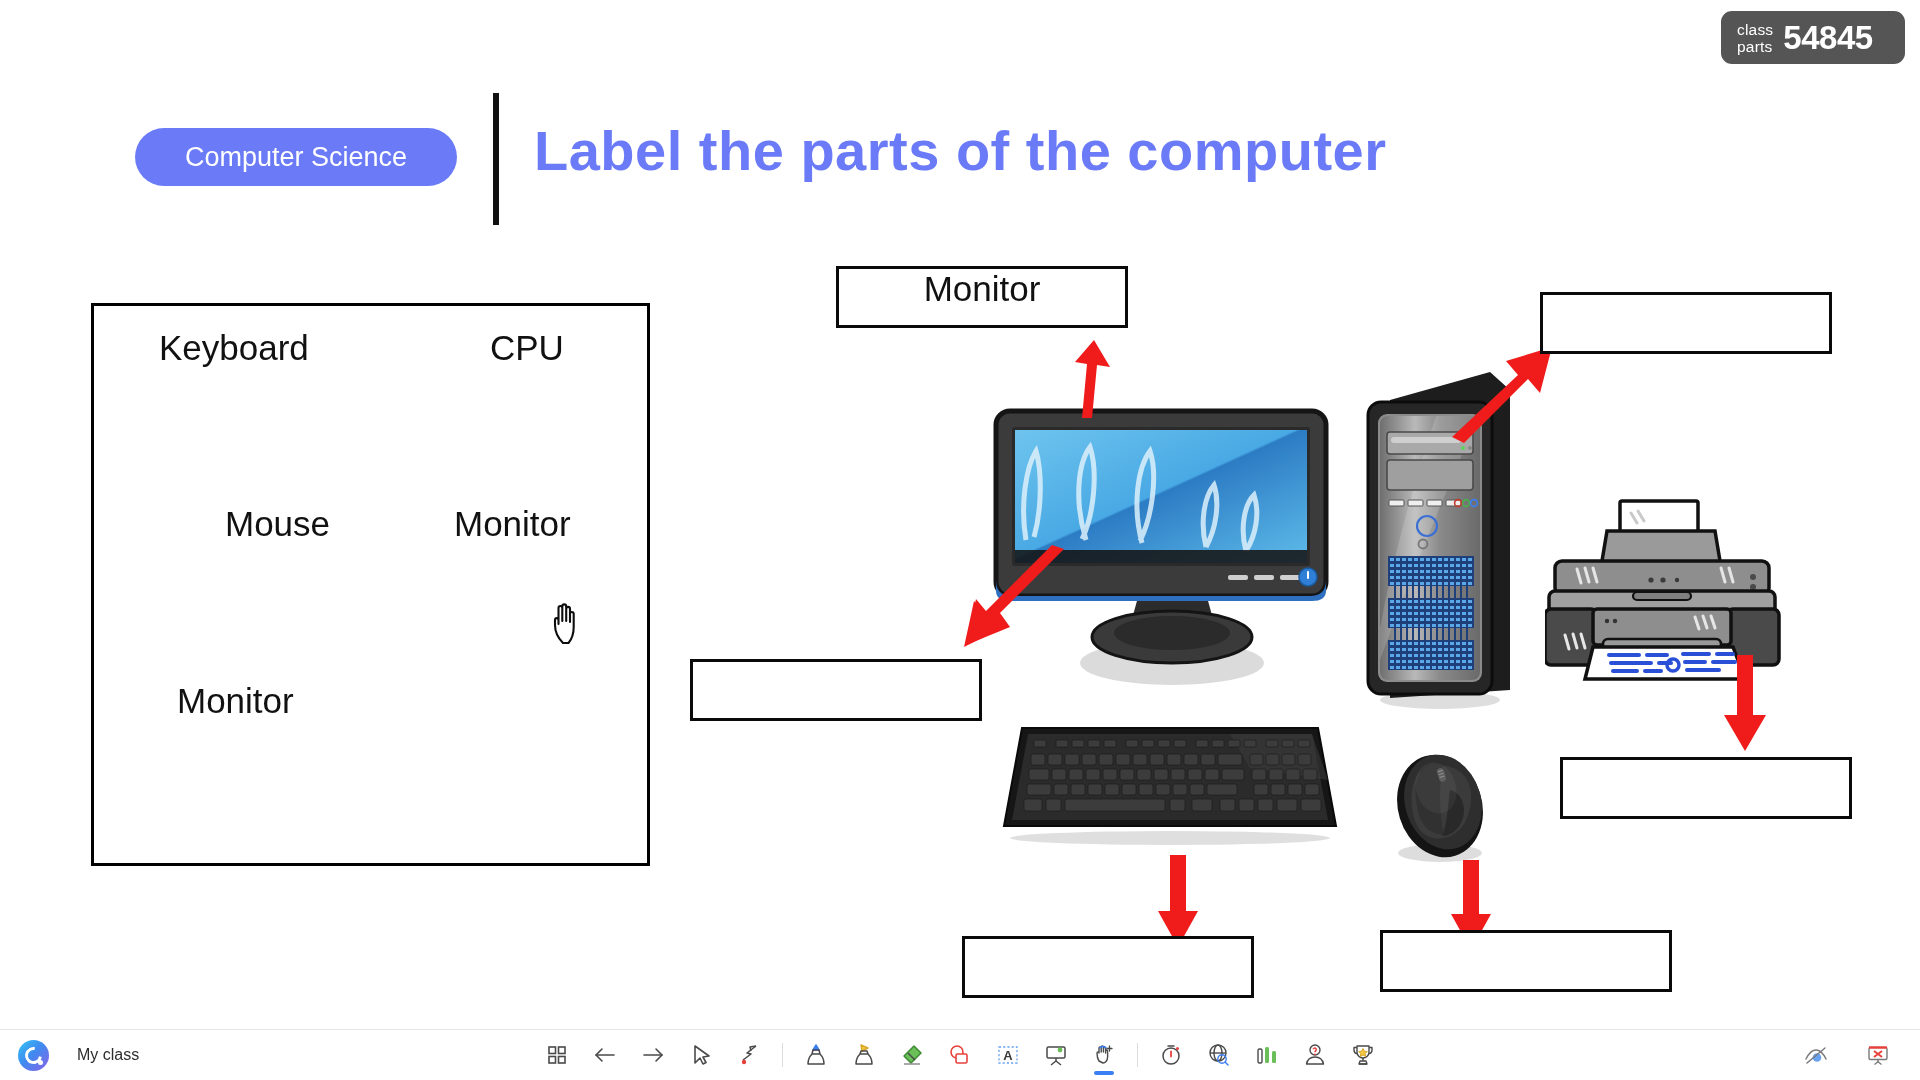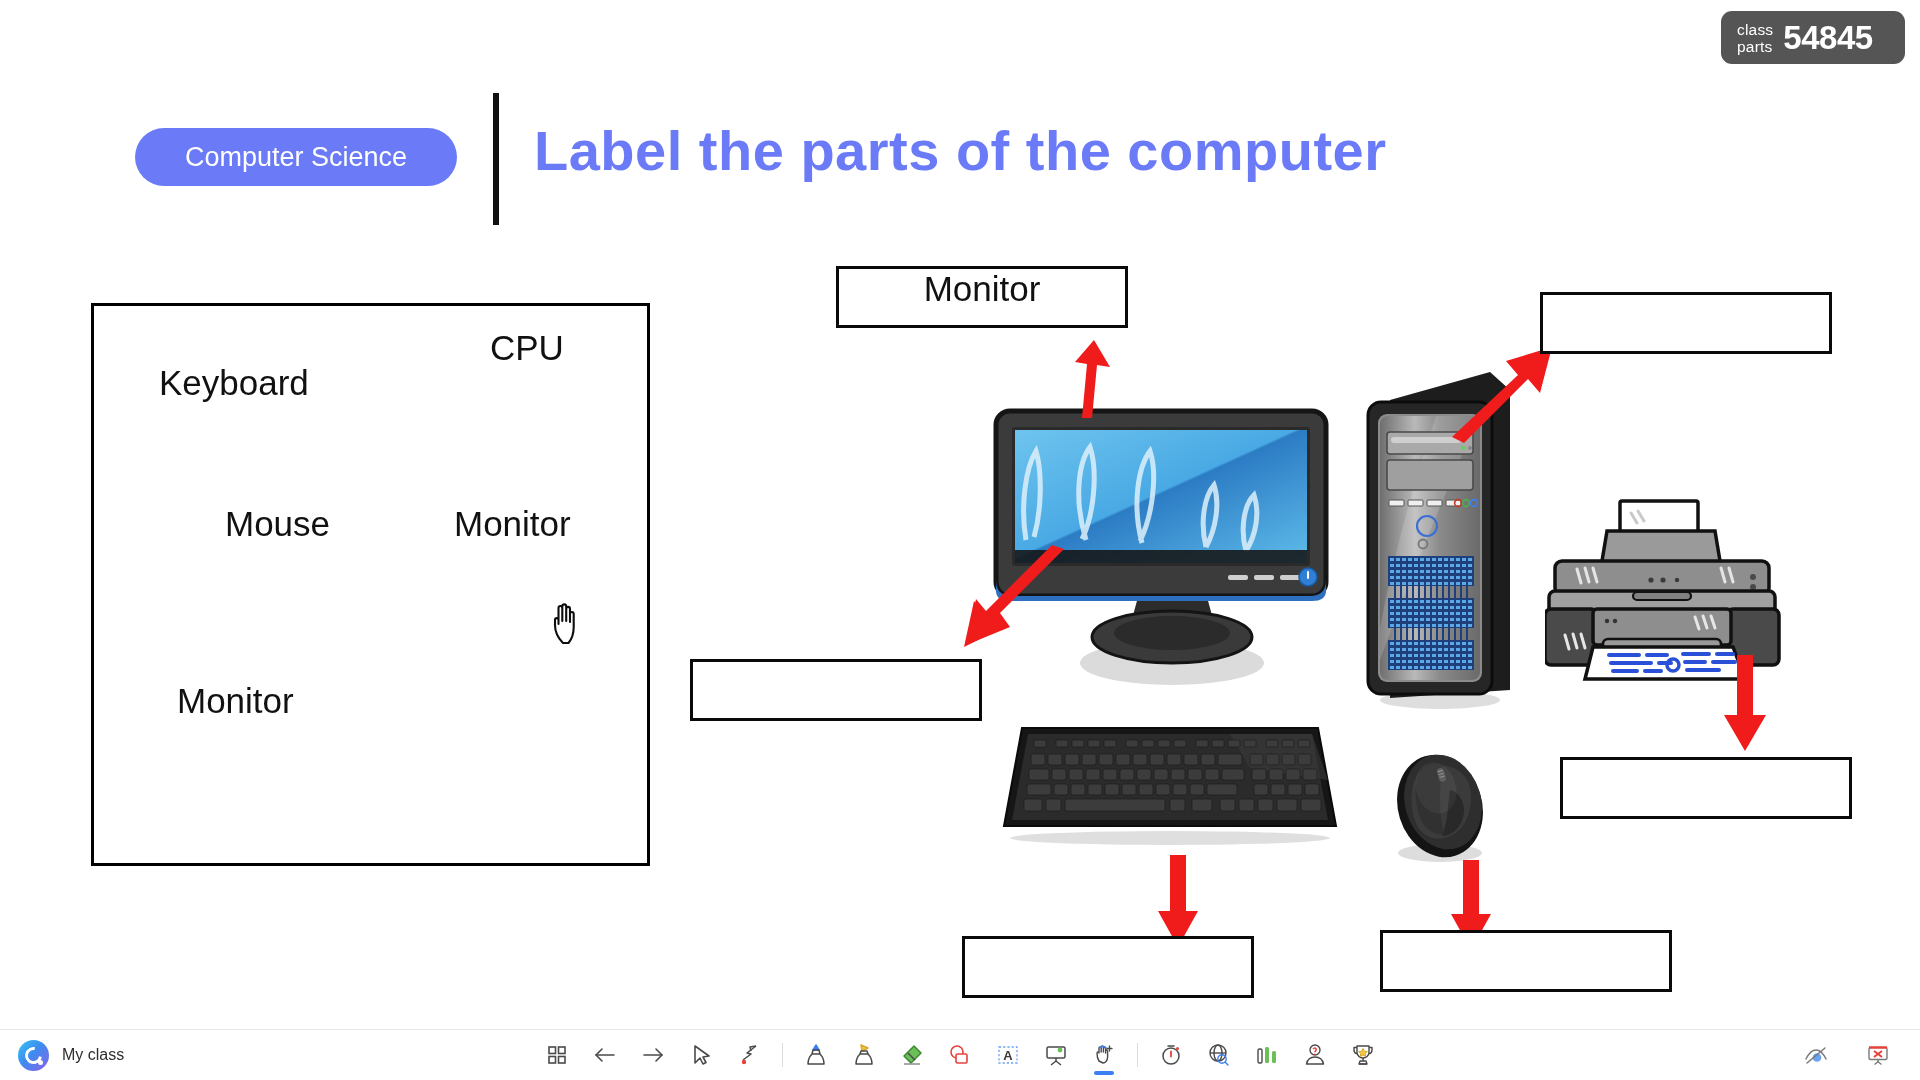--- a/index.html
+++ b/index.html
@@ -74,21 +74,21 @@
 
   
   #hand-cursor { position: absolute; left: 550px; top: 597px; width: 40px; height: 50px; }
 
   
   #toolbar {
     position: absolute; left: 0; top: 1029px; width: 1920px; height: 51px;
     background: #ffffff; border-top: 1px solid #e6e6e6;
     display: flex; align-items: center;
   }
-  #brand { display: flex; align-items: center; gap: 13px; padding-left: 18px; width: 300px; }
+  #brand { display: flex; align-items: center; gap: 28px; padding-left: 18px; width: 300px; }
   #brand-logo {
     width: 31px; height: 31px; border-radius: 50%;
     background: linear-gradient(135deg, #35C6F4 0%, #3E8BF0 45%, #8B63E8 100%);
     position: relative; flex: none;
   }
   #brand-logo .c-ring {
     position: absolute; left: 7px; top: 7px; width: 17px; height: 17px;
     border: 3px solid #ffffff; border-radius: 50%;
     border-right-color: transparent;
     transform: rotate(-35deg);
@@ -129,21 +129,21 @@
       <div>parts</div>
     </div>
     <div class="cc-num">54845</div>
   </div>
 
   <div id="subject-pill">Computer Science</div>
   <div id="title-divider"></div>
   <div id="page-title">Label the parts of the computer</div>
 
   <div id="word-bank">
-    <div class="word-chip" style="left:65px;  top:22px;margin-top:35px;">Keyboard</div>
+    <div class="word-chip" style="left:65px;  top:22px;">Keyboard</div>
     <div class="word-chip" style="left:396px; top:22px;">CPU</div>
     <div class="word-chip" style="left:83px;  top:198px;margin-left:48px;">Mouse</div>
     <div class="word-chip" style="left:360px; top:198px;">Monitor</div>
     <div class="word-chip" style="left:83px;  top:375px;">Monitor</div>
   </div>
 
   <div id="hand-cursor">
     <svg width="40" height="50" viewBox="0 0 40 50">
       <path d="M13 46 C7 40 5 33 5 28 L5 23 C5 20.5 8.5 20.5 8.5 23 L8.5 27
                L8.5 11 C8.5 8.3 12.3 8.3 12.3 11 L12.3 24

